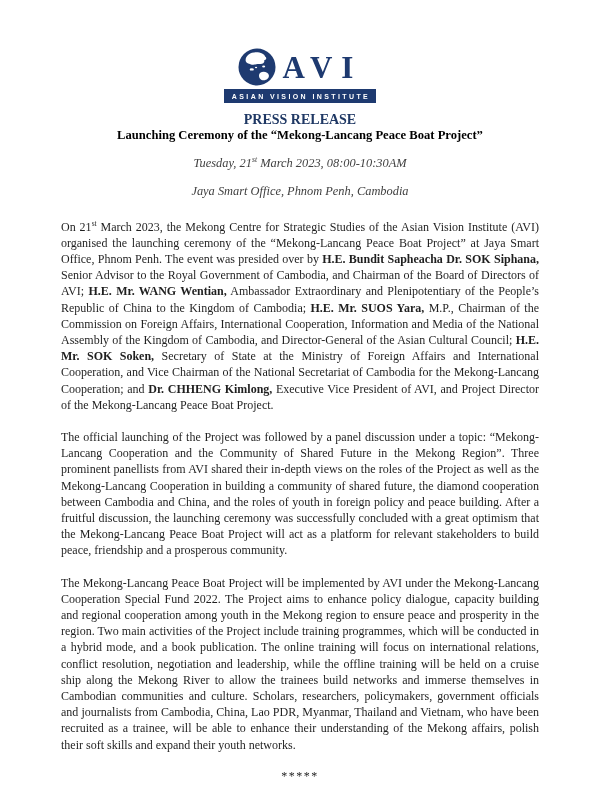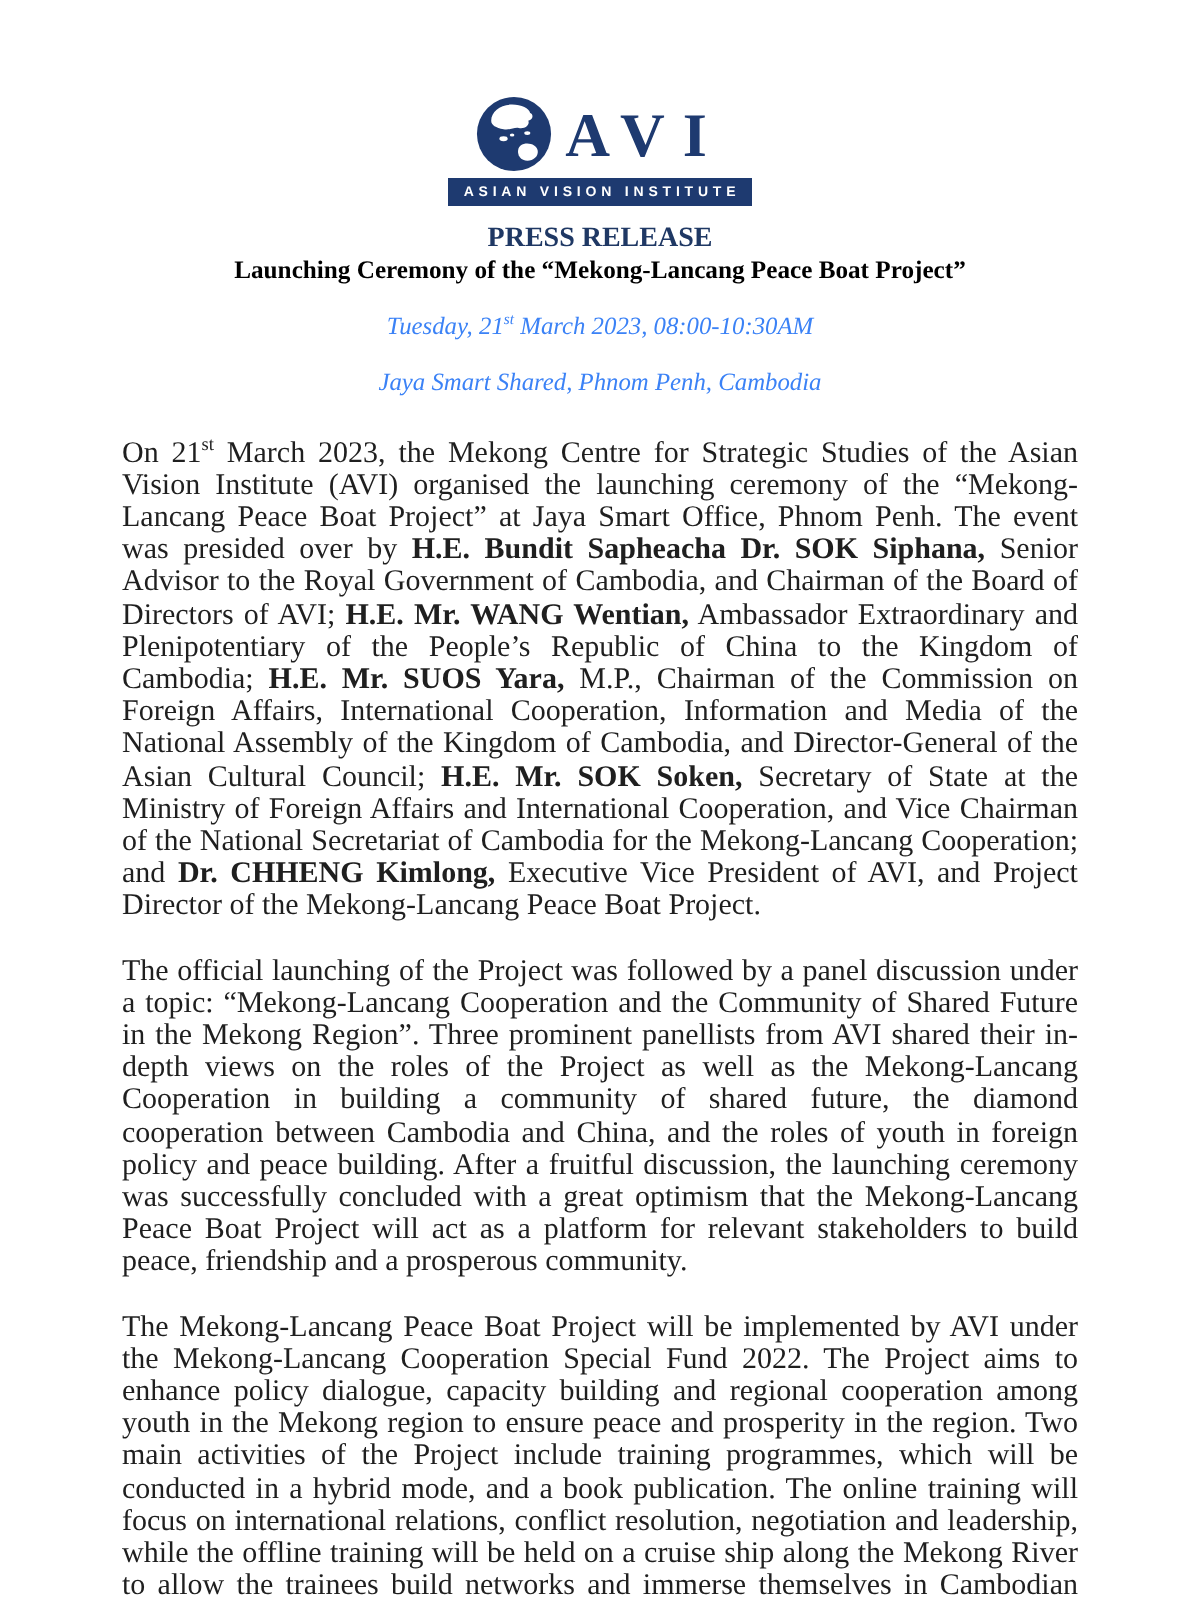--- a/index.html
+++ b/index.html
@@ -42,27 +42,27 @@
     color: #1f3864; line-height: 15px;
   }
   .doc-subtitle {
     margin: 0 0 1px 0;
     font-size: 12.6px; font-weight: 700;
     color: #000000; line-height: 15px;
   }
   .doc-dateline, .doc-venue {
     margin: 13px;
     font-size: 12.4px; font-style: italic;
-    color: #3b82f6; line-height: 15px;
+    color: #404040; line-height: 15px;
   }
 
   
   .doc-body { margin-top: 20px; }
   .para {
-    font-size: 15px;
+    font-size: 12px;
     line-height: 16.2px;
     text-align: justify;
     margin: 0 0 16px 0;
     font-family: Liberation Serif, serif;
   }
   .para b { font-weight: 700; }
   sup { font-size: 0.62em; line-height: 0; vertical-align: super; }
   .end-mark {
     text-align: center;
     font-size: 12px;
@@ -90,21 +90,21 @@
           </svg>
         </span>
         <span class="logo-acronym">AVI</span>
       </div>
       <div class="logo-banner">ASIAN VISION INSTITUTE</div>
     </div>
 
     <h1 class="doc-title">PRESS RELEASE</h1>
     <h2 class="doc-subtitle">Launching Ceremony of the “Mekong-Lancang Peace Boat Project”</h2>
     <p class="doc-dateline"><span>Tuesday, 21</span><sup>st</sup><span> March 2023, 08:00-10:30AM</span></p>
-    <p class="doc-venue">Jaya Smart Shared, Phnom Penh, Cambodia</p>
+    <p class="doc-venue">Jaya Smart Office, Phnom Penh, Cambodia</p>
   </header>
 
   <main class="doc-body">
     <p class="para"><span>On 21</span><sup>st</sup><span> March 2023, the Mekong Centre for Strategic Studies of the Asian Vision Institute (AVI) organised the launching ceremony of the “Mekong-Lancang Peace Boat Project” at Jaya Smart Office, Phnom Penh. The event was presided over by </span><b>H.E. Bundit Sapheacha Dr. SOK Siphana,</b><span> Senior Advisor to the Royal Government of Cambodia, and Chairman of the Board of Directors of AVI; </span><b>H.E. Mr. WANG Wentian,</b><span> Ambassador Extraordinary and Plenipotentiary of the People’s Republic of China to the Kingdom of Cambodia; </span><b>H.E. Mr. SUOS Yara,</b><span> M.P., Chairman of the Commission on Foreign Affairs, International Cooperation, Information and Media of the National Assembly of the Kingdom of Cambodia, and Director-General of the Asian Cultural Council; </span><b>H.E. Mr. SOK Soken,</b><span> Secretary of State at the Ministry of Foreign Affairs and International Cooperation, and Vice Chairman of the National Secretariat of Cambodia for the Mekong-Lancang Cooperation; and </span><b>Dr. CHHENG Kimlong,</b><span> Executive Vice President of AVI, and Project Director of the Mekong-Lancang Peace Boat Project.</span></p>
     <p class="para"><span>The official launching of the Project was followed by a panel discussion under a topic: “Mekong-Lancang Cooperation and the Community of Shared Future in the Mekong Region”. Three prominent panellists from AVI shared their in-depth views on the roles of the Project as well as the Mekong-Lancang Cooperation in building a community of shared future, the diamond cooperation between Cambodia and China, and the roles of youth in foreign policy and peace building. After a fruitful discussion, the launching ceremony was successfully concluded with a great optimism that the Mekong-Lancang Peace Boat Project will act as a platform for relevant stakeholders to build peace, friendship and a prosperous community.</span></p>
     <p class="para"><span>The Mekong-Lancang Peace Boat Project will be implemented by AVI under the Mekong-Lancang Cooperation Special Fund 2022. The Project aims to enhance policy dialogue, capacity building and regional cooperation among youth in the Mekong region to ensure peace and prosperity in the region. Two main activities of the Project include training programmes, which will be conducted in a hybrid mode, and a book publication. The online training will focus on international relations, conflict resolution, negotiation and leadership, while the offline training will be held on a cruise ship along the Mekong River to allow the trainees build networks and immerse themselves in Cambodian communities and culture. Scholars, researchers, policymakers, government officials and journalists from Cambodia, China, Lao PDR, Myanmar, Thailand and Vietnam, who have been recruited as a trainee, will be able to enhance their understanding of the Mekong affairs, polish their soft skills and expand their youth networks.</span></p>
     <div class="end-mark">*****</div>
   </main>
 
 </div>

